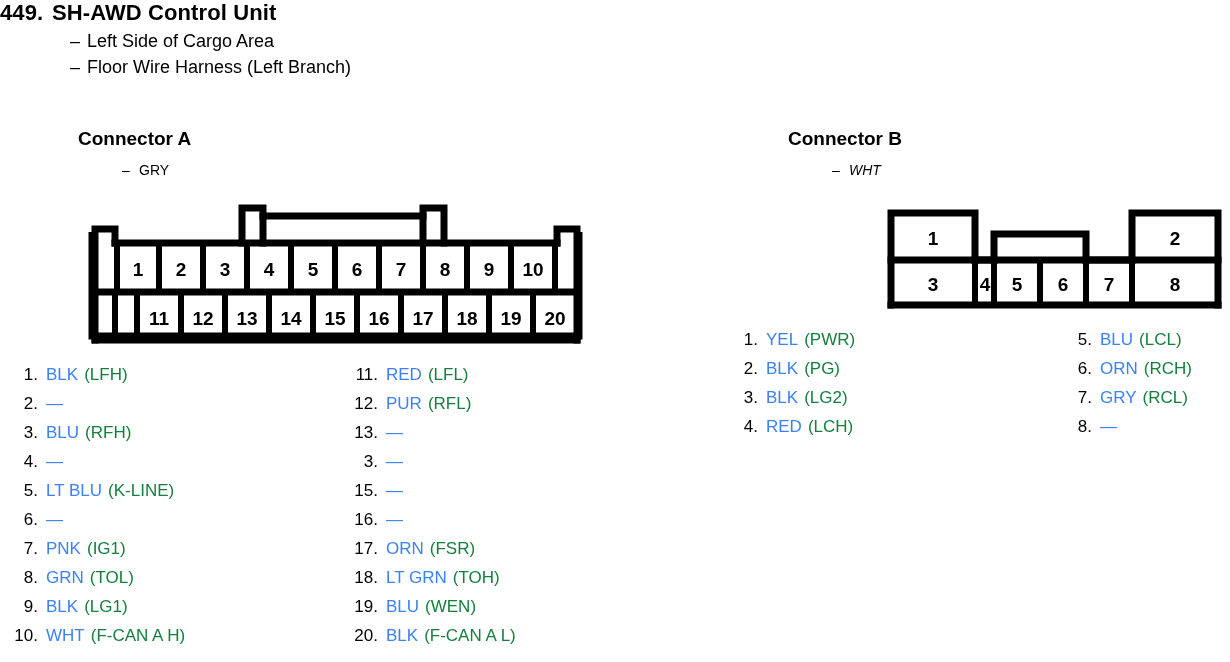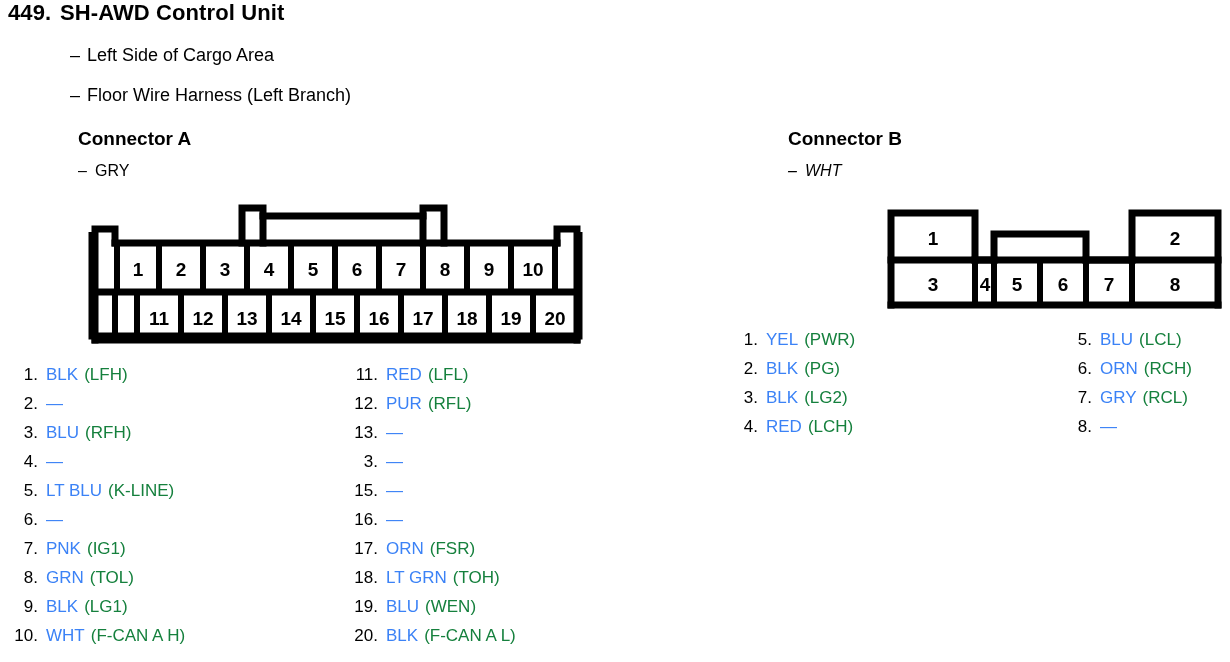--- a/index.html
+++ b/index.html
@@ -19,41 +19,42 @@
 
   
   #header-block { position: absolute; left: 0; top: 0; width: 700px; }
   .title-row {
     display: flex;
     align-items: baseline;
     font-weight: bold;
     font-size: 22px;
     letter-spacing: 0.1px;
   }
-  .title-num { width: 48px; text-align: left; padding-left: 8px; }
+  .title-num { width: 48px; text-align: left; }
   .title-text { margin-left: 4px; }
   .sub-row {
     font-size: 18px;
     margin-left: 70px;
-    margin-top: 19px;
+    margin-top: 5px;
     white-space: nowrap;
   }
   .sub-dash { display: inline-block; width: 17px; }
 
   
   .conn-heading {
     position: absolute;
     font-weight: bold;
     font-size: 19px;
     text-align: center;
   }
   .conn-color {
     position: absolute;
-    font-size: 16px;
+    font-size: 14px;
     white-space: nowrap;
+    margin-left: 44px;
   }
 
   
   .conn-svg { position: absolute; }
 
   
   .pin-list { position: absolute; font-size: 17px; }
   .pin-row {
     display: flex;
     align-items: baseline;

